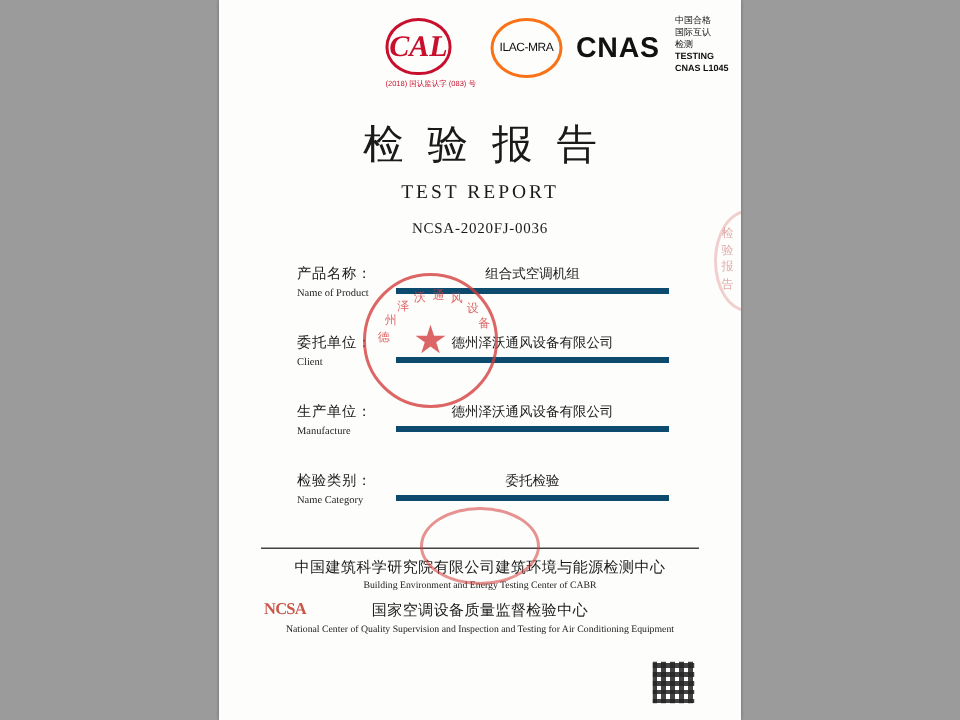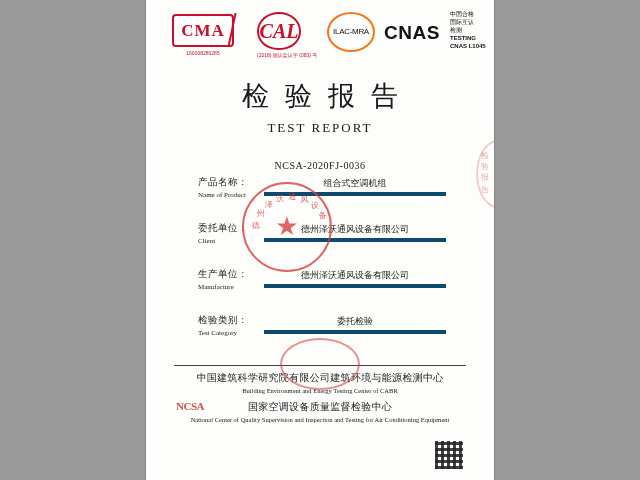--- a/index.html
+++ b/index.html
@@ -135,21 +135,21 @@
     top: 120px;
     width: 100%;
     text-align: center;
     font-size: 13px;
     letter-spacing: 2px;
     color: #1a1a1a;
     font-family: "Liberation Serif", serif;
   }
   .report-no {
     position: absolute;
-    top: 160px;
+    top: 147px;
     width: 100%;
     text-align: center;
     font-size: 10px;
     letter-spacing: 0.5px;
     color: #1a1a1a;
     font-family: "Liberation Serif", serif;
   }
 
   
   .fields {
@@ -316,24 +316,20 @@
   }
 </style>
 </head>
 <body>
 
 <div id="page">
   <div class="sheet">
 
     <div class="marks">
 
-      <div class="mark mark-ima">
-        <div class="ima-badge">CMA</div>
-        <div class="mark-caption">160008280285</div>
-      </div>
 
       <div class="mark mark-cal">
         <div class="cal-badge">CAL</div>
         <div class="cal-caption">(2018) 国认监认字 (083) 号</div>
       </div>
 
       <div class="mark mark-ilac">
         <div class="ilac-badge">ILAC-MRA</div>
       </div>
 
@@ -376,21 +372,21 @@
         <div class="field-label">
           <div class="label-cn">生产单位：</div>
           <div class="label-en">Manufacture</div>
         </div>
         <div class="field-value">德州泽沃通风设备有限公司</div>
       </div>
 
       <div class="field-row">
         <div class="field-label">
           <div class="label-cn">检验类别：</div>
-          <div class="label-en">Test Category</div>
+          <div class="label-en">Name Category</div>
         </div>
         <div class="field-value">委托检验</div>
       </div>
     </div>
 
     <div class="footer-rule"></div>
     <div class="footer">
       <div class="foot-cn">中国建筑科学研究院有限公司建筑环境与能源检测中心</div>
       <div class="foot-en">Building Environment and Energy Testing Center of CABR</div>
       <div class="foot-cn">国家空调设备质量监督检验中心</div>

